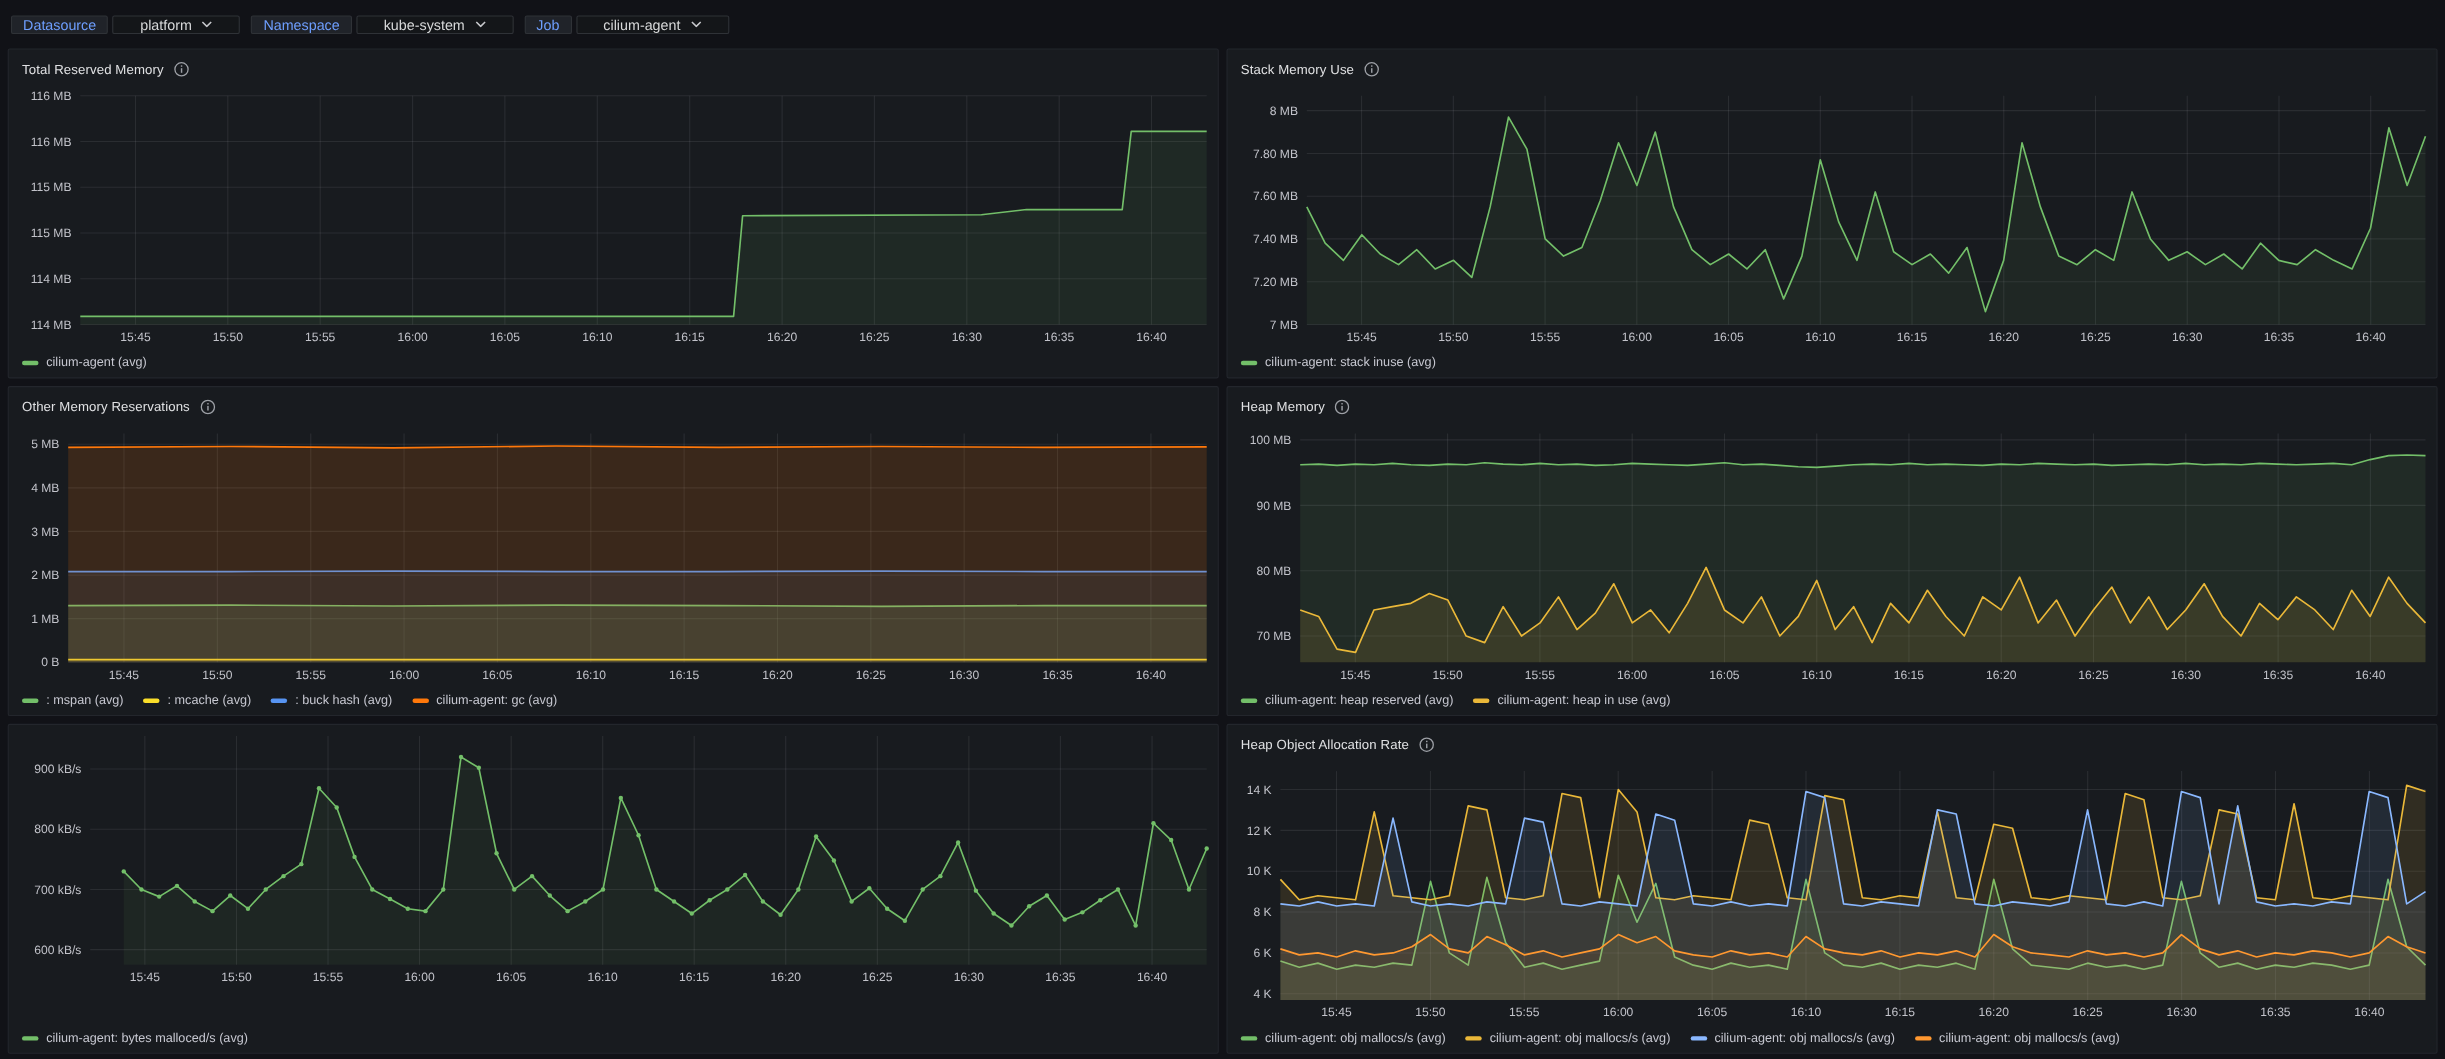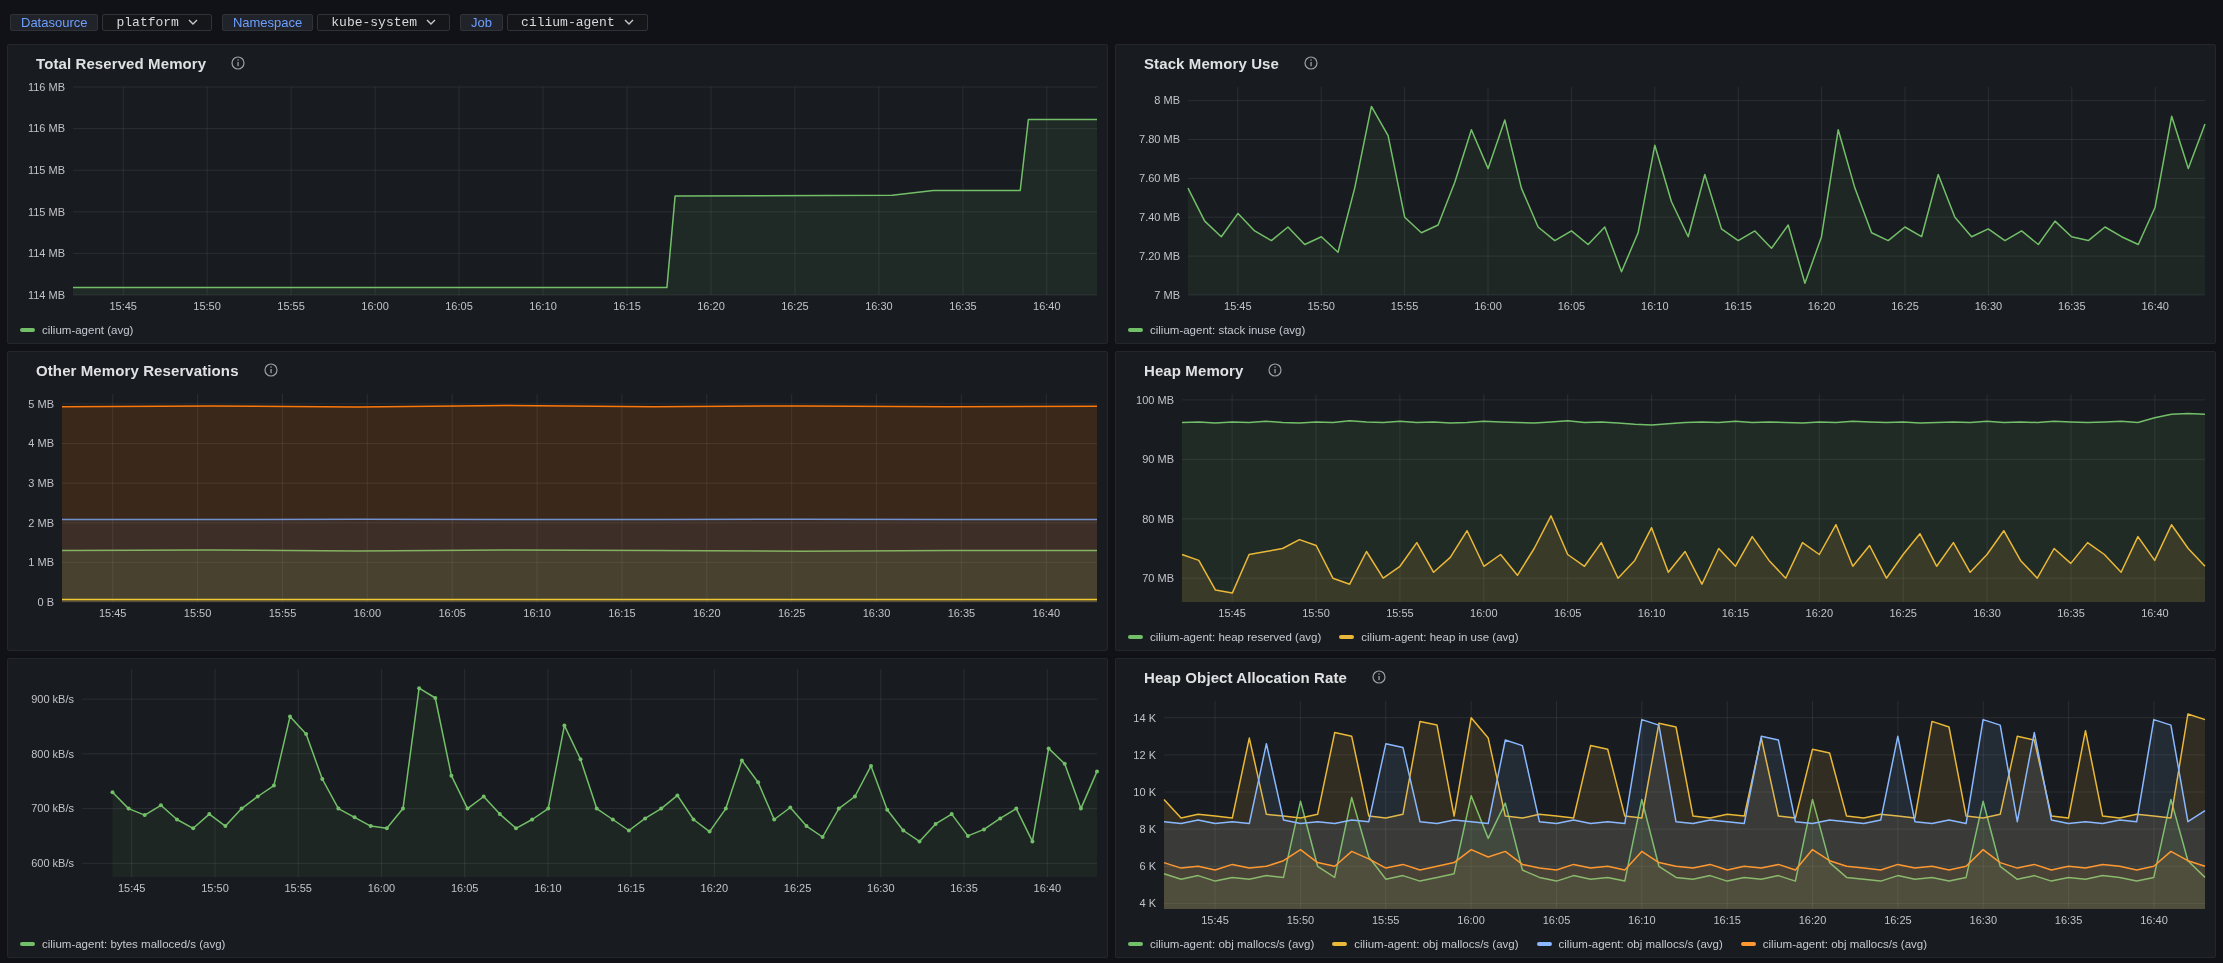--- a/index.html
+++ b/index.html
@@ -1,26 +1,26 @@
 <!DOCTYPE html>
 <html><head>
 <meta charset="utf-8">
 <style>
   html,body{margin:0;padding:0;width:2223px;height:963px;background:#111217;overflow:hidden;
     font-family:"Liberation Sans","DejaVu Sans",sans-serif;-webkit-font-smoothing:antialiased;}
   .topbar{display:flex;align-items:center;gap:10px;padding:8px 10px 6px 10px;height:28px;}
   .var-group{display:flex;align-items:stretch;gap:4px;}
   .var-label{display:flex;align-items:center;padding:0 10px;background:#202329;border:1px solid #2f3237;
     border-radius:2px;color:#6e9fff;font-size:13px;font-weight:500;}
-  .var-value{display:flex;align-items:center;gap:9px;padding:0 13px;background:#141619;border:1px solid #2f3237;
-    border-radius:2px;color:#d8d9da;font-size:13px;cursor:pointer;font-family:Liberation Mono, monospace;}
+  .var-value{display:flex;align-items:center;gap:9px;padding:0 24px;background:#141619;border:1px solid #2f3237;
+    border-radius:2px;color:#d8d9da;font-size:13px;cursor:pointer;}
   .grid{display:grid;grid-template-columns:1fr 1fr;gap:7px;padding:2px 7px 7px 7px;}
   .panel{background:#181b1f;border:1px solid #23262c;border-radius:2px;height:300px;display:flex;flex-direction:column;box-sizing:border-box;}
   .panel-header{display:flex;align-items:center;gap:9px;padding:7px 12px 3px 12px;height:22px;}
-  .panel-title{margin:16px;font-size:15px;font-weight:700;color:#e0e1e3;letter-spacing:.1px;}
+  .panel-title{margin:0;font-size:12px;font-weight:400;color:#e0e1e3;letter-spacing:.1px;}
   .info-icon{display:flex;align-items:center;color:#9da0a6;}
   .chart{flex:1;min-height:0;}
   .legend{display:flex;align-items:flex-end;gap:18px;padding:2px 12px 7px 12px;height:17px;overflow:hidden;}
   .legend-item{display:flex;align-items:center;gap:7px;cursor:pointer;}
   .legend-swatch{width:15px;height:4px;border-radius:2px;display:inline-block;}
   .legend-label{font-size:11.5px;color:#c7c8d1;white-space:nowrap;}
   svg{display:block;font-family:"Liberation Sans","DejaVu Sans",sans-serif;}
   .tick-label{font-size:11px;fill:#c2c3ca;}
 </style>
 </head>
@@ -230,20 +230,38 @@
           <text class="tick-label" x="46" y="23.7" text-anchor="end">5 MB</text>
           <path d="M54.0 166.5 L201.9 166.1 L349.7 166.9 L497.6 166.1 L645.4 166.5 L793.3 167.3 L941.1 166.5 L1089.0 166.5 L 1089.0 218.0 L 54.0 218.0 Z" fill="#73BF69" fill-opacity="0.15" stroke="none"></path>
           <path d="M54.0 166.5 L201.9 166.1 L349.7 166.9 L497.6 166.1 L645.4 166.5 L793.3 167.3 L941.1 166.5 L1089.0 166.5" fill="none" stroke="#73BF69" stroke-width="1.5" stroke-linejoin="round"></path>
           <path d="M54.0 215.6 L201.9 215.6 L349.7 215.6 L497.6 215.6 L645.4 215.6 L793.3 215.6 L941.1 215.6 L1089.0 215.6 L 1089.0 218.0 L 54.0 218.0 Z" fill="#FADE2A" fill-opacity="0.06" stroke="none"></path>
           <path d="M54.0 215.6 L201.9 215.6 L349.7 215.6 L497.6 215.6 L645.4 215.6 L793.3 215.6 L941.1 215.6 L1089.0 215.6" fill="none" stroke="#FADE2A" stroke-width="1.5" stroke-linejoin="round"></path>
           <path d="M54.0 135.6 L201.9 135.6 L349.7 135.2 L497.6 135.6 L645.4 135.6 L793.3 135.2 L941.1 135.6 L1089.0 135.6 L 1089.0 218.0 L 54.0 218.0 Z" fill="#5794F2" fill-opacity="0.07" stroke="none"></path>
           <path d="M54.0 135.6 L201.9 135.6 L349.7 135.2 L497.6 135.6 L645.4 135.6 L793.3 135.2 L941.1 135.6 L1089.0 135.6" fill="none" stroke="#5794F2" stroke-width="1.5" stroke-linejoin="round"></path>
           <path d="M54.0 22.7 L201.9 21.9 L349.7 23.1 L497.6 21.5 L645.4 22.7 L793.3 21.9 L941.1 22.7 L1089.0 22.3 L 1089.0 218.0 L 54.0 218.0 Z" fill="#FF780A" fill-opacity="0.15" stroke="none"></path>
           <path d="M54.0 22.7 L201.9 21.9 L349.7 23.1 L497.6 21.5 L645.4 22.7 L793.3 21.9 L941.1 22.7 L1089.0 22.3" fill="none" stroke="#FF780A" stroke-width="1.5" stroke-linejoin="round"></path>
         </svg>
+      </div>
+    <div class="legend">
+        <span class="legend-item">
+          <i class="legend-swatch" style="background: rgb(115, 191, 105);"></i>
+          <span class="legend-label">: mspan (avg)</span>
+        </span>
+        <span class="legend-item">
+          <i class="legend-swatch" style="background: rgb(250, 222, 42);"></i>
+          <span class="legend-label">: mcache (avg)</span>
+        </span>
+        <span class="legend-item">
+          <i class="legend-swatch" style="background: rgb(87, 148, 242);"></i>
+          <span class="legend-label">: buck hash (avg)</span>
+        </span>
+        <span class="legend-item">
+          <i class="legend-swatch" style="background: rgb(255, 120, 10);"></i>
+          <span class="legend-label">cilium-agent: gc (avg)</span>
+        </span>
       </div>
   </section>
 
   <section class="panel">
     <div class="panel-header">
       <h2 class="panel-title">Heap Memory</h2>
       <span class="info-icon">
           <svg width="14" height="14" viewBox="0 0 14 14">
             <circle cx="7" cy="7" r="6" fill="none" stroke="currentColor" stroke-width="1.2"></circle>
             <rect x="6.4" y="6" width="1.3" height="4.2" fill="currentColor"></rect>

